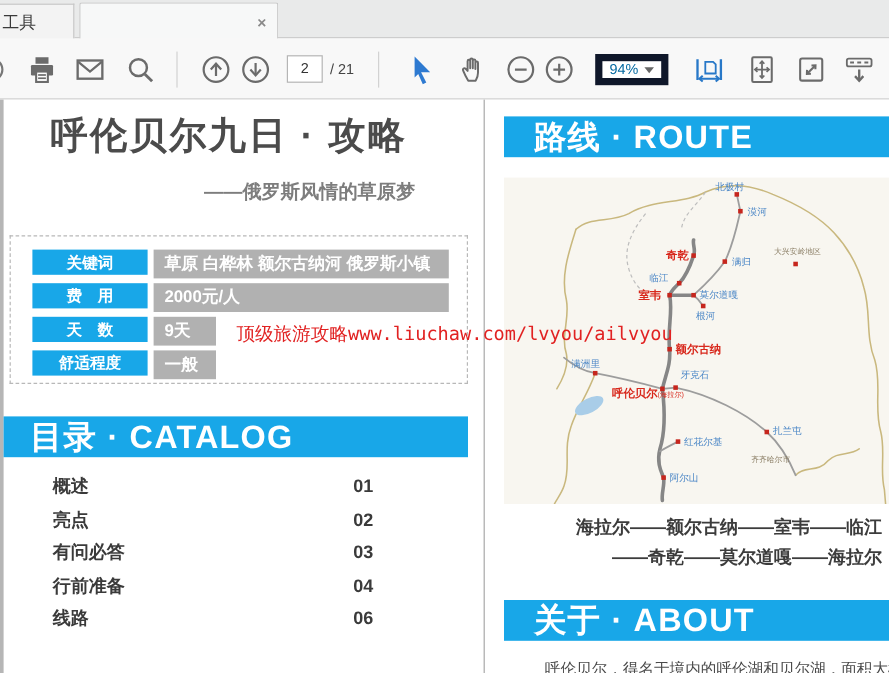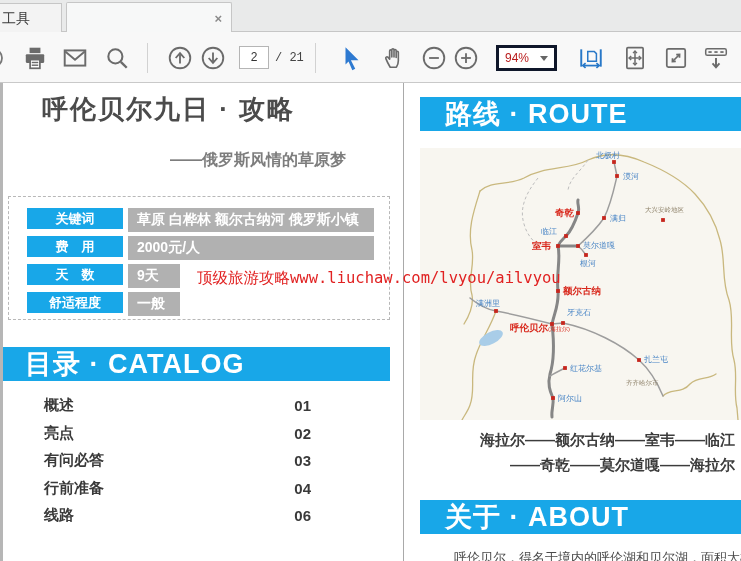--- a/index.html
+++ b/index.html
@@ -12,29 +12,29 @@
   .tabbar{position:absolute;left:0;top:0;width:741px;height:32px;background:#e9eaea;border-bottom:1px solid #c6c6c6;box-sizing:border-box;}
   .tab-tools{position:absolute;left:-30px;top:3px;width:92px;height:30px;background:#f3f3f3;border:1px solid #c6c6c6;border-bottom:none;box-sizing:border-box;display:flex;align-items:center;justify-content:center;font-size:14px;color:#3a3a3a;}
   .tab-doc{position:absolute;left:66px;top:2px;width:166px;height:31px;background:#f7f8f8;border:1px solid #c6c6c6;border-bottom:none;border-radius:2px 2px 0 0;box-sizing:border-box;display:flex;align-items:center;padding:0 9px;font-size:13px;color:#444;}
   .tab-doc .close{margin-left:auto;color:#8a8a8a;font-size:13px;font-weight:bold;line-height:1;}
   
   .toolbar{position:absolute;left:0;top:32px;width:741px;height:51px;background:#f8f8f8;border-bottom:1px solid #c9c9c9;box-sizing:border-box;}
   .tbi{position:absolute;top:13px;width:26px;height:26px;}
   .tbi svg{display:block;}
   .tb-sep{position:absolute;top:11px;width:1px;height:30px;background:#d2d2d2;}
   .page-input{position:absolute;left:239px;top:14px;width:30px;height:23px;background:#fff;border:1px solid #b5b5b5;box-sizing:border-box;font-size:12px;color:#333;text-align:center;line-height:21px;}
-  .page-total{position:absolute;left:275px;top:19px;font-size:12px;color:#444;font-family:Liberation Mono, monospace;}
-  .zoom-box{position:absolute;left:496px;top:13px;width:61px;height:26px;background:#fff;border:3px solid #0f172a;box-sizing:border-box;display:flex;align-items:center;padding:0 6px;font-size:12px;color:#b91c1c;}
+  .page-total{position:absolute;left:275px;top:19px;font-size:12px;color:#444;}
+  .zoom-box{position:absolute;left:496px;top:13px;width:61px;height:26px;background:#fff;border:6px solid #0f172a;box-sizing:border-box;display:flex;align-items:center;padding:0 6px;font-size:12px;color:#0369a1;}
   .zoom-caret{margin-left:auto;width:0;height:0;border-left:4px solid transparent;border-right:4px solid transparent;border-top:5px solid #666;}
   
   .doc-bg{position:absolute;left:0;top:83px;width:741px;height:478px;background:#ffffff;}
   .left-edge{position:absolute;left:0;top:83px;width:3px;height:478px;background:#b6b6b6;}
   .page-divider{position:absolute;left:403px;top:83px;width:1px;height:478px;background:#a9a9a9;}
   
-  .pdf-title{position:absolute;left:28px;top:92px;font-size:26px;font-weight:bold;color:#4b4b4b;letter-spacing:2px;white-space:nowrap;padding-left:14px;}
+  .pdf-title{position:absolute;left:28px;top:92px;font-size:31px;font-weight:bold;color:#4b4b4b;letter-spacing:2px;white-space:nowrap;padding-left:14px;}
   .pdf-subtitle{position:absolute;left:0;top:150px;width:346px;text-align:right;font-size:16px;font-weight:bold;color:#7d7d7d;white-space:nowrap;}
   .info-box{position:absolute;left:8px;top:196px;width:382px;height:124px;border:1px dashed #b8b8b8;box-sizing:border-box;padding:11px 0 0 18px;}
   .info-row{display:flex;margin-bottom:7px;height:21px;}
   .info-label{width:96px;background:var(--blue);color:#fff;font-weight:bold;font-size:13px;display:flex;align-items:center;justify-content:center;letter-spacing:0px;flex:none;}
   .info-value{margin-left:5px;background:#b1b1b1;color:#fff;font-weight:bold;font-size:14px;display:flex;align-items:center;padding:12px 9px;box-sizing:border-box;white-space:nowrap;}
   .watermark{position:absolute;left:197px;top:268px;font-size:15.5px;color:#e12222;font-family:"DejaVu Sans Mono","Liberation Mono",monospace;white-space:nowrap;z-index:40;}
   .banner{position:absolute;height:34px;background:var(--blue);color:#fff;font-weight:bold;font-size:27px;line-height:34px;letter-spacing:1px;box-sizing:border-box;white-space:nowrap;}
   .banner-catalog{left:3px;top:347px;width:387px;padding-left:22px;}
   .banner-route{left:420px;top:97px;width:321px;padding-left:25px;}
   .banner-about{left:420px;top:500px;width:321px;padding-left:25px;}

